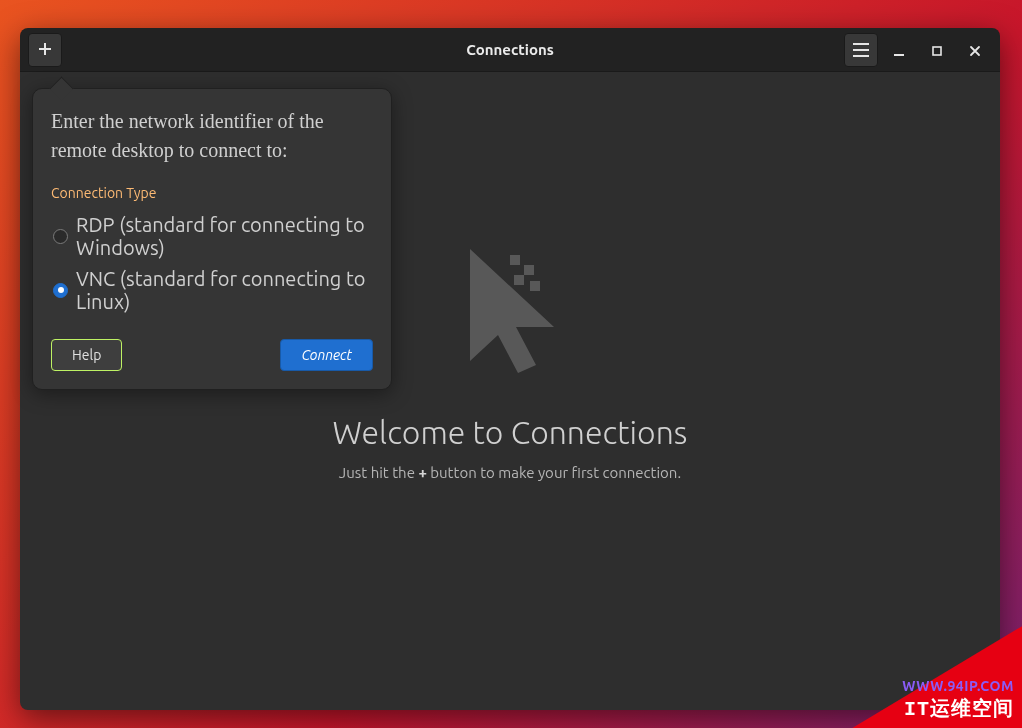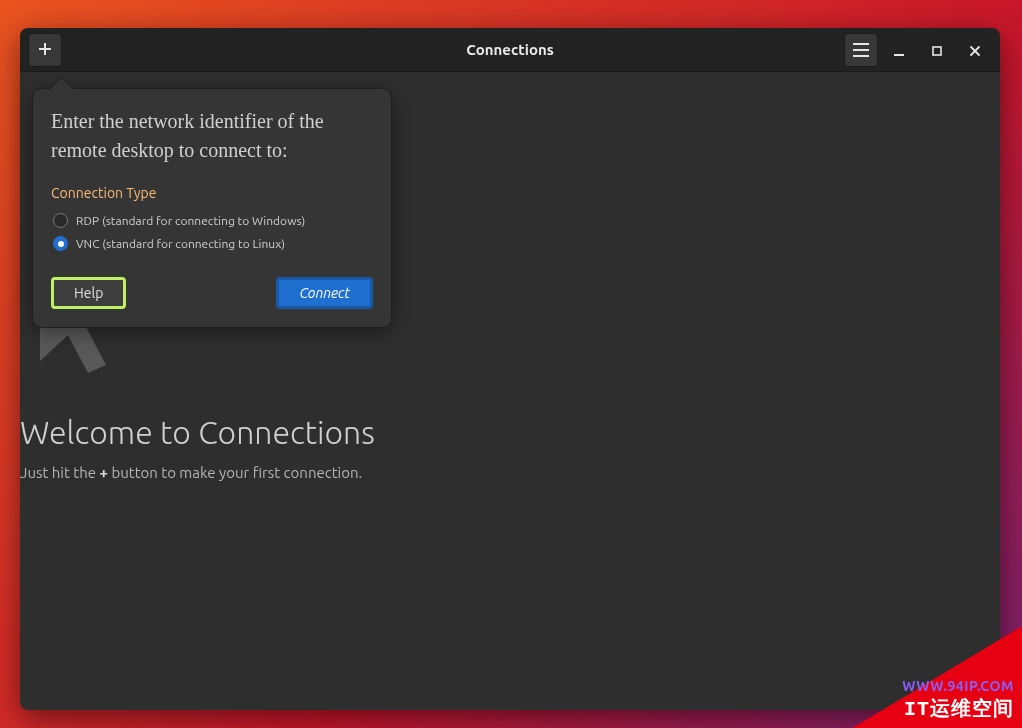--- a/index.html
+++ b/index.html
@@ -73,21 +73,21 @@
 
   .main {
     position: absolute;
     top: 44px;
     left: 0; right: 0; bottom: 0;
     background: #2e2e2e;
     border-bottom-left-radius: 8px;
     border-bottom-right-radius: 8px;
     display: flex;
     flex-direction: column;
-    align-items: flex-start;
+    align-items: center;
     justify-content: center;
     color: #bfbfbf;
   }
 
   .welcome-icon {
     margin-bottom: 30px;
     opacity: 0.55;
     margin-top: -60px;
   }
 
@@ -159,21 +159,21 @@
     font-weight: 400;
     color: #fdba74;
     margin-bottom: 8px;
   }
 
   .radio-row {
     display: flex;
     align-items: center;
     gap: 8px;
     padding: 4px 2px;
-    font-size: 12px;
+    font-size: 20px;
     color: #d0d0d0;
     cursor: pointer;
   }
   .radio {
     width: 15px;
     height: 15px;
     border-radius: 50%;
     border: 1px solid #7a7a7a;
     background: #2a2a2a;
     position: relative;
@@ -199,21 +199,21 @@
   }
   .btn {
     height: 32px;
     padding: 0 20px;
     border-radius: 4px;
     font-size: 14px;
     display: flex;
     align-items: center;
     justify-content: center;
     cursor: pointer;
-    border: 3px solid #bef264;
+    border: 1px solid #bef264;
   }
   .btn-default {
     background: #3e3e3e;
     color: #e0e0e0;
   }
   .btn-primary {
     background: #1f6fd0;
     color: #fff;
     border-color: #185aa8;
     font-style: italic;

